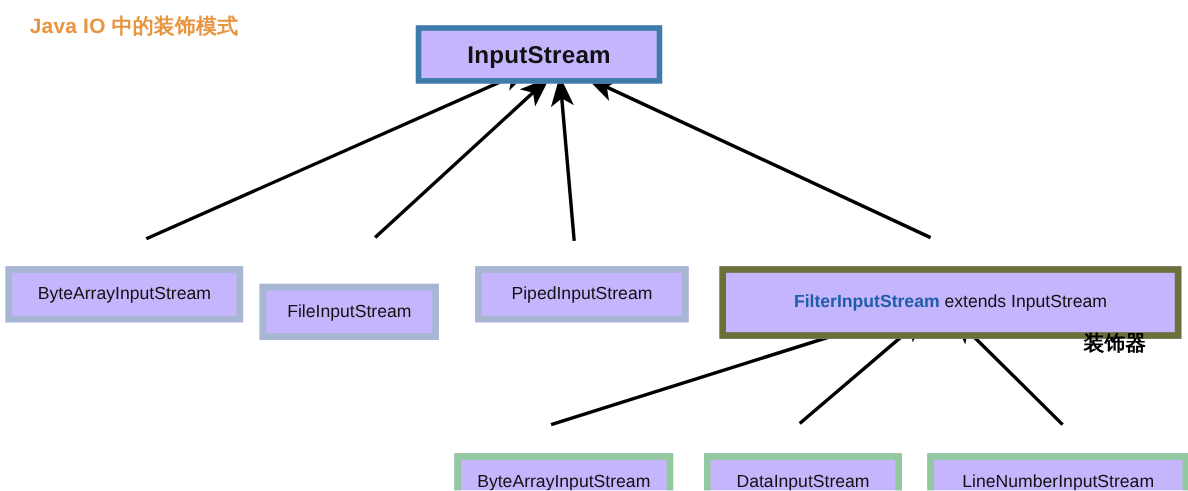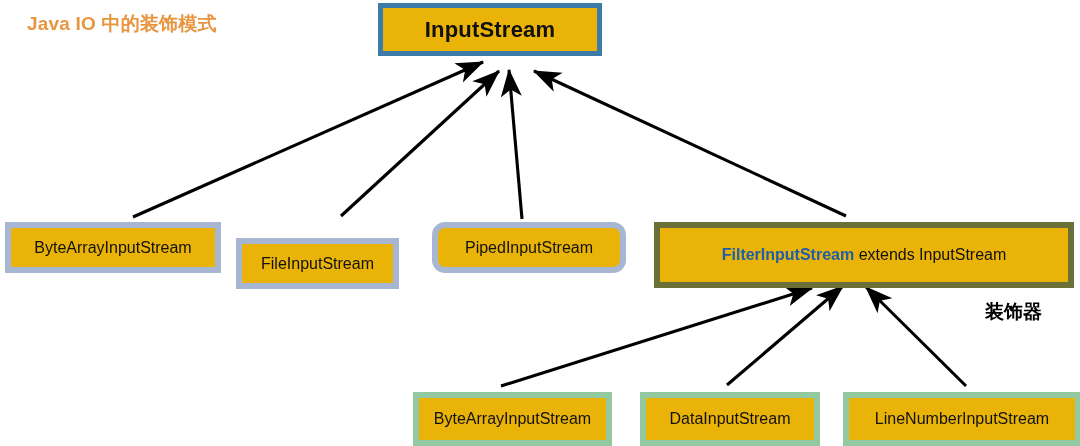--- a/index.html
+++ b/index.html
@@ -30,27 +30,28 @@
     font-size: 19px;
     font-weight: bold;
     color: #e89540;
     letter-spacing: 0.2px;
     white-space: nowrap;
     text-align: right;
   }
   .node {
     position: absolute;
     box-sizing: border-box;
-    background: #eab308;
+    background: #c4b5fd;
     display: flex;
     align-items: center;
     justify-content: center;
     text-align: center;
     white-space: nowrap;
     color: #111111;
+    margin-top: 20px;
   }
   .node-root {
     border: 5px solid #3d7ba8;
     font-size: 22px;
     font-weight: bold;
     letter-spacing: 0.2px;
   }
   .node-sub {
     border: 6px solid #a7b6d3;
     font-size: 16px;
@@ -108,21 +109,21 @@
   </div>
 
   <div class="node node-sub" style="left:5px; top:222px; width:216px; height:51px;">
     <span>ByteArrayInputStream</span>
   </div>
 
   <div class="node node-sub" style="left:236px; top:238px; width:163px; height:51px;">
     <span>FileInputStream</span>
   </div>
 
-  <div class="node node-sub" style="left:432px; top:222px; width:194px; height:51px;border-radius:13px;">
+  <div class="node node-sub" style="left:432px; top:222px; width:194px; height:51px;">
     <span>PipedInputStream</span>
   </div>
 
   <div class="node node-decor-base" style="left:654px; top:222px; width:420px; height:66px;">
     <span><span class="kw">FilterInputStream</span><span> extends InputStream</span></span>
   </div>
 
   <div class="annotation" style="left:985px; top:299px;">装饰器</div>
 
   <div class="node node-leaf" style="left:413px; top:392px; width:199px; height:54px;">

